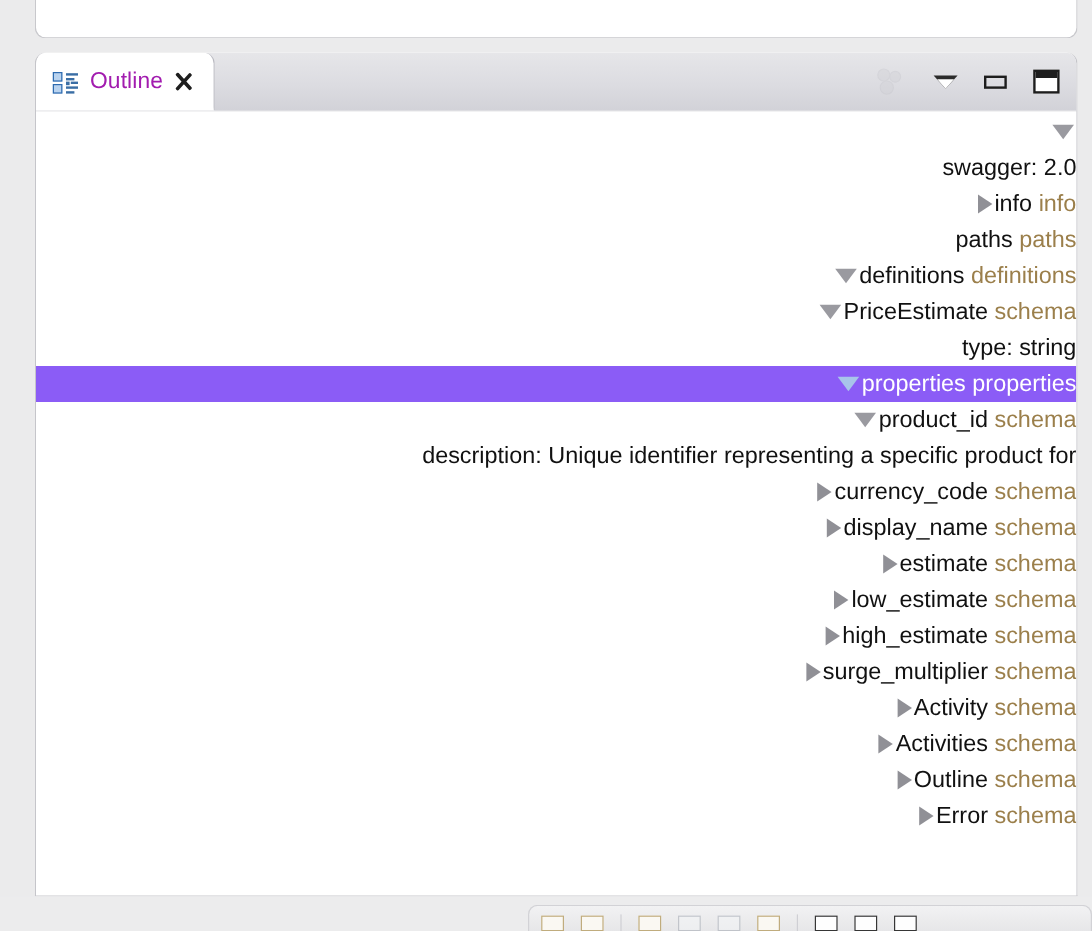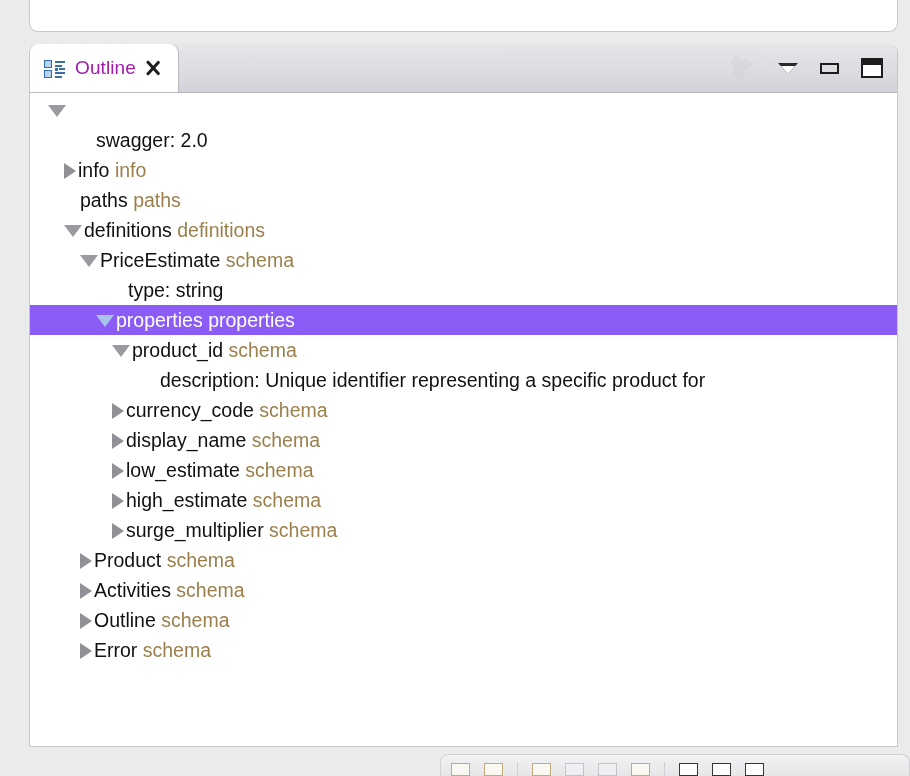--- a/index.html
+++ b/index.html
@@ -194,20 +194,21 @@
   }
 
   .row {
     position: relative;
     height: 30px;
     line-height: 30px;
     white-space: nowrap;
     font-size: 19.5px;
     color: #111111;
     padding-left: 0;
+    text-align: right;
   }
 
   .row.selected {
     background: #8b5cf6;
     color: #ffffff;
   }
 
   .twisty {
     display: inline-block;
     width: 0; height: 0;
@@ -321,24 +322,25 @@
         <div class="row"><span style="display: inline-block; width: 34px;"></span><span class="twisty collapsed"></span><span class="label">info</span><span> </span><span class="type">info</span></div>
         <div class="row"><span style="display: inline-block; width: 34px;"></span><span class="twisty blank"></span><span class="label">paths</span><span> </span><span class="type">paths</span></div>
         <div class="row"><span style="display: inline-block; width: 34px;"></span><span class="twisty expanded"></span><span class="label">definitions</span><span> </span><span class="type">definitions</span></div>
         <div class="row"><span style="display: inline-block; width: 50px;"></span><span class="twisty expanded"></span><span class="label">PriceEstimate</span><span> </span><span class="type">schema</span></div>
         <div class="row"><span style="display: inline-block; width: 82px;"></span><span class="twisty blank"></span><span class="label">type: string</span></div>
         <div class="row selected"><span style="display: inline-block; width: 66px;"></span><span class="twisty expanded"></span><span class="label">properties</span><span> </span><span class="type">properties</span></div>
         <div class="row"><span style="display: inline-block; width: 82px;"></span><span class="twisty expanded"></span><span class="label">product_id</span><span> </span><span class="type">schema</span></div>
         <div class="row"><span style="display: inline-block; width: 114px;"></span><span class="twisty blank"></span><span class="label">description: Unique identifier representing a specific product for</span></div>
         <div class="row"><span style="display: inline-block; width: 82px;"></span><span class="twisty collapsed"></span><span class="label">currency_code</span><span> </span><span class="type">schema</span></div>
         <div class="row"><span style="display: inline-block; width: 82px;"></span><span class="twisty collapsed"></span><span class="label">display_name</span><span> </span><span class="type">schema</span></div>
+        <div class="row"><span style="display: inline-block; width: 82px;"></span><span class="twisty collapsed"></span><span class="label">estimate</span><span> </span><span class="type">schema</span></div>
         <div class="row"><span style="display: inline-block; width: 82px;"></span><span class="twisty collapsed"></span><span class="label">low_estimate</span><span> </span><span class="type">schema</span></div>
         <div class="row"><span style="display: inline-block; width: 82px;"></span><span class="twisty collapsed"></span><span class="label">high_estimate</span><span> </span><span class="type">schema</span></div>
         <div class="row"><span style="display: inline-block; width: 82px;"></span><span class="twisty collapsed"></span><span class="label">surge_multiplier</span><span> </span><span class="type">schema</span></div>
-        <div class="row"><span style="display: inline-block; width: 50px;"></span><span class="twisty collapsed"></span><span class="label">Product</span><span> </span><span class="type">schema</span></div>
+        <div class="row"><span style="display: inline-block; width: 50px;"></span><span class="twisty collapsed"></span><span class="label">Activity</span><span> </span><span class="type">schema</span></div>
         <div class="row"><span style="display: inline-block; width: 50px;"></span><span class="twisty collapsed"></span><span class="label">Activities</span><span> </span><span class="type">schema</span></div>
         <div class="row"><span style="display: inline-block; width: 50px;"></span><span class="twisty collapsed"></span><span class="label">Outline</span><span> </span><span class="type">schema</span></div>
         <div class="row"><span style="display: inline-block; width: 50px;"></span><span class="twisty collapsed"></span><span class="label">Error</span><span> </span><span class="type">schema</span></div>
       </div>
 
   </div>
 
   <div class="bottom-strip">
     <div class="bottom-bar" id="bottombar">
         <span class="mini-icon"></span>

